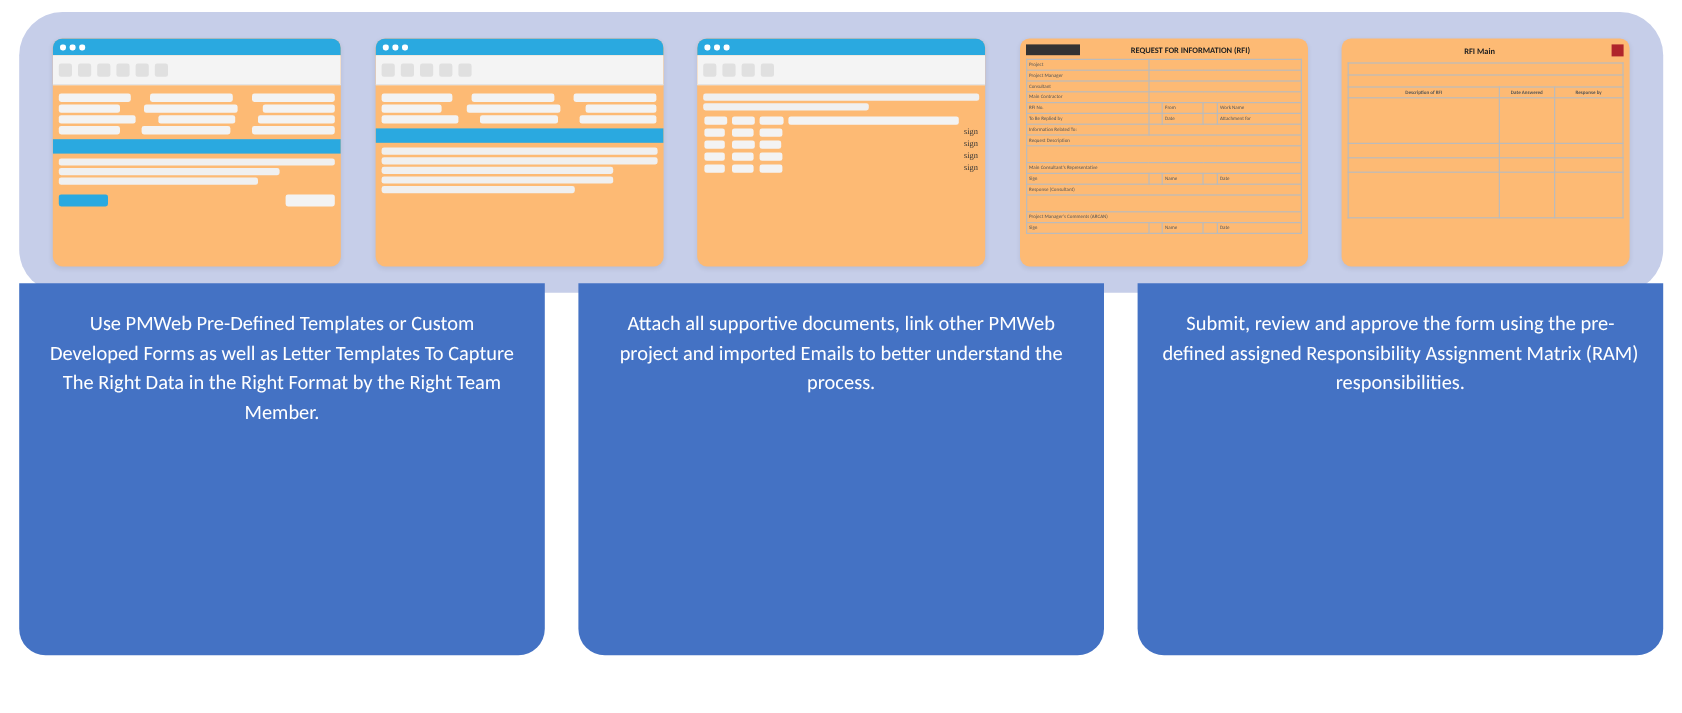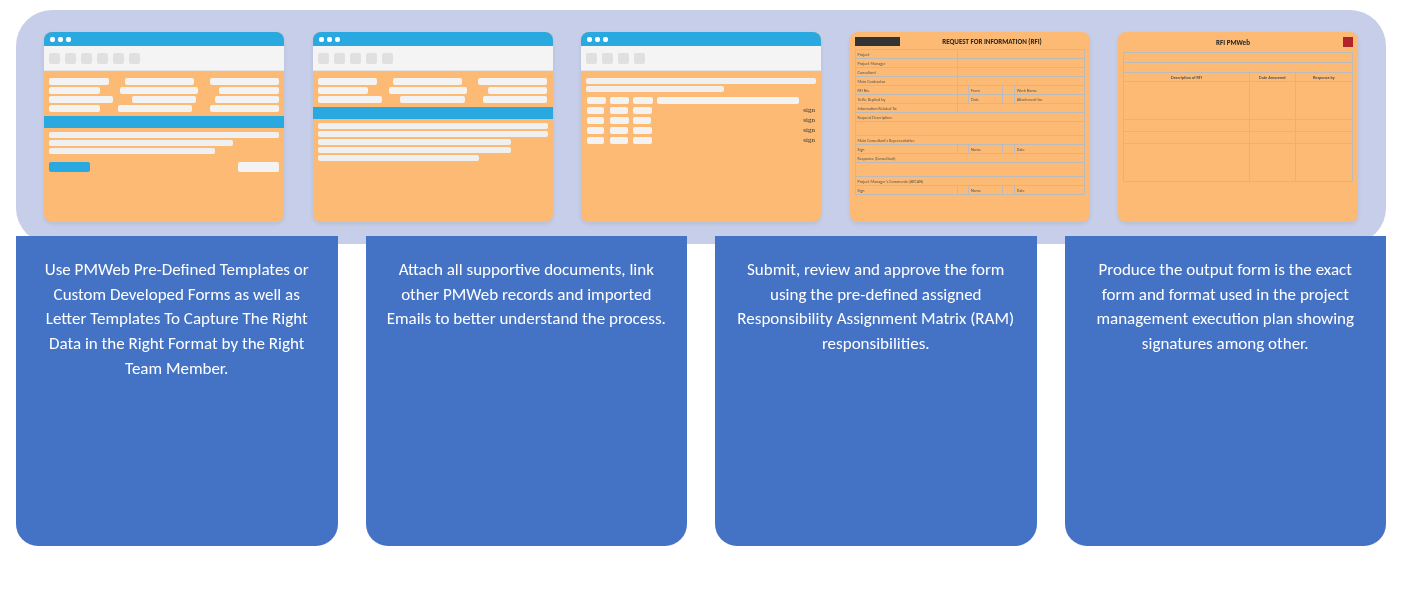--- a/index.html
+++ b/index.html
@@ -359,21 +359,21 @@
             </tr>
       </tbody>
         </table>
     </div>
   </div>
 
   <div class="thumb" style="padding:0;">
     <div class="docthumb">
       <div class="dthead">
           <span></span>
-          <span>RFI PMWeb</span>
+          <span>RFI Main</span>
           <div class="logo sm"></div>
         </div>
       <table class="dtable" style="margin-top:5px;">
         <tbody>
             <tr>
               <td colspan="3" style="height:6px"></td>
             </tr>
         <tr>
               <td colspan="3" style="height:6px"></td>
             </tr>
@@ -407,21 +407,18 @@
     </div>
   </div>
 
 </div>
 
 <div class="cards">
   <div class="card">
       <span>Use PMWeb Pre-Defined Templates or Custom Developed Forms as well as Letter Templates To Capture The Right Data in the Right Format by the Right Team Member.</span>
     </div>
   <div class="card">
-      <span>Attach all supportive documents, link other PMWeb records and imported Emails to better understand the process.</span>
+      <span>Attach all supportive documents, link other PMWeb project and imported Emails to better understand the process.</span>
     </div>
   <div class="card">
       <span>Submit, review and approve the form using the pre-defined assigned Responsibility Assignment Matrix (RAM) responsibilities.</span>
     </div>
-  <div class="card">
-      <span>Produce the output form is the exact form and format used in the project management execution plan showing signatures among other.</span>
-    </div>
 </div>
 
 </body></html>

